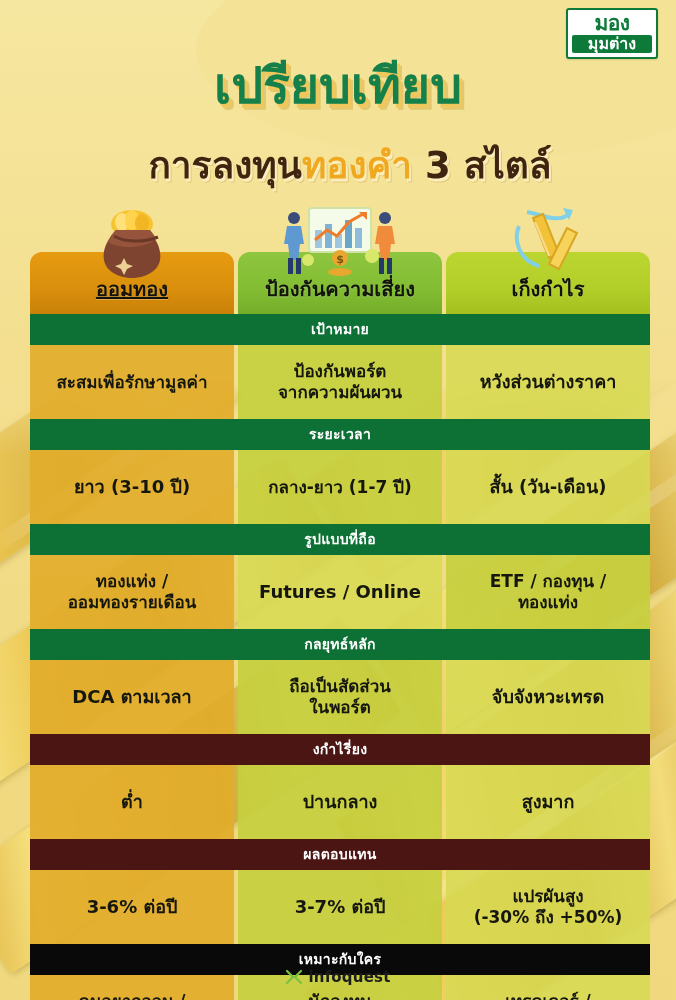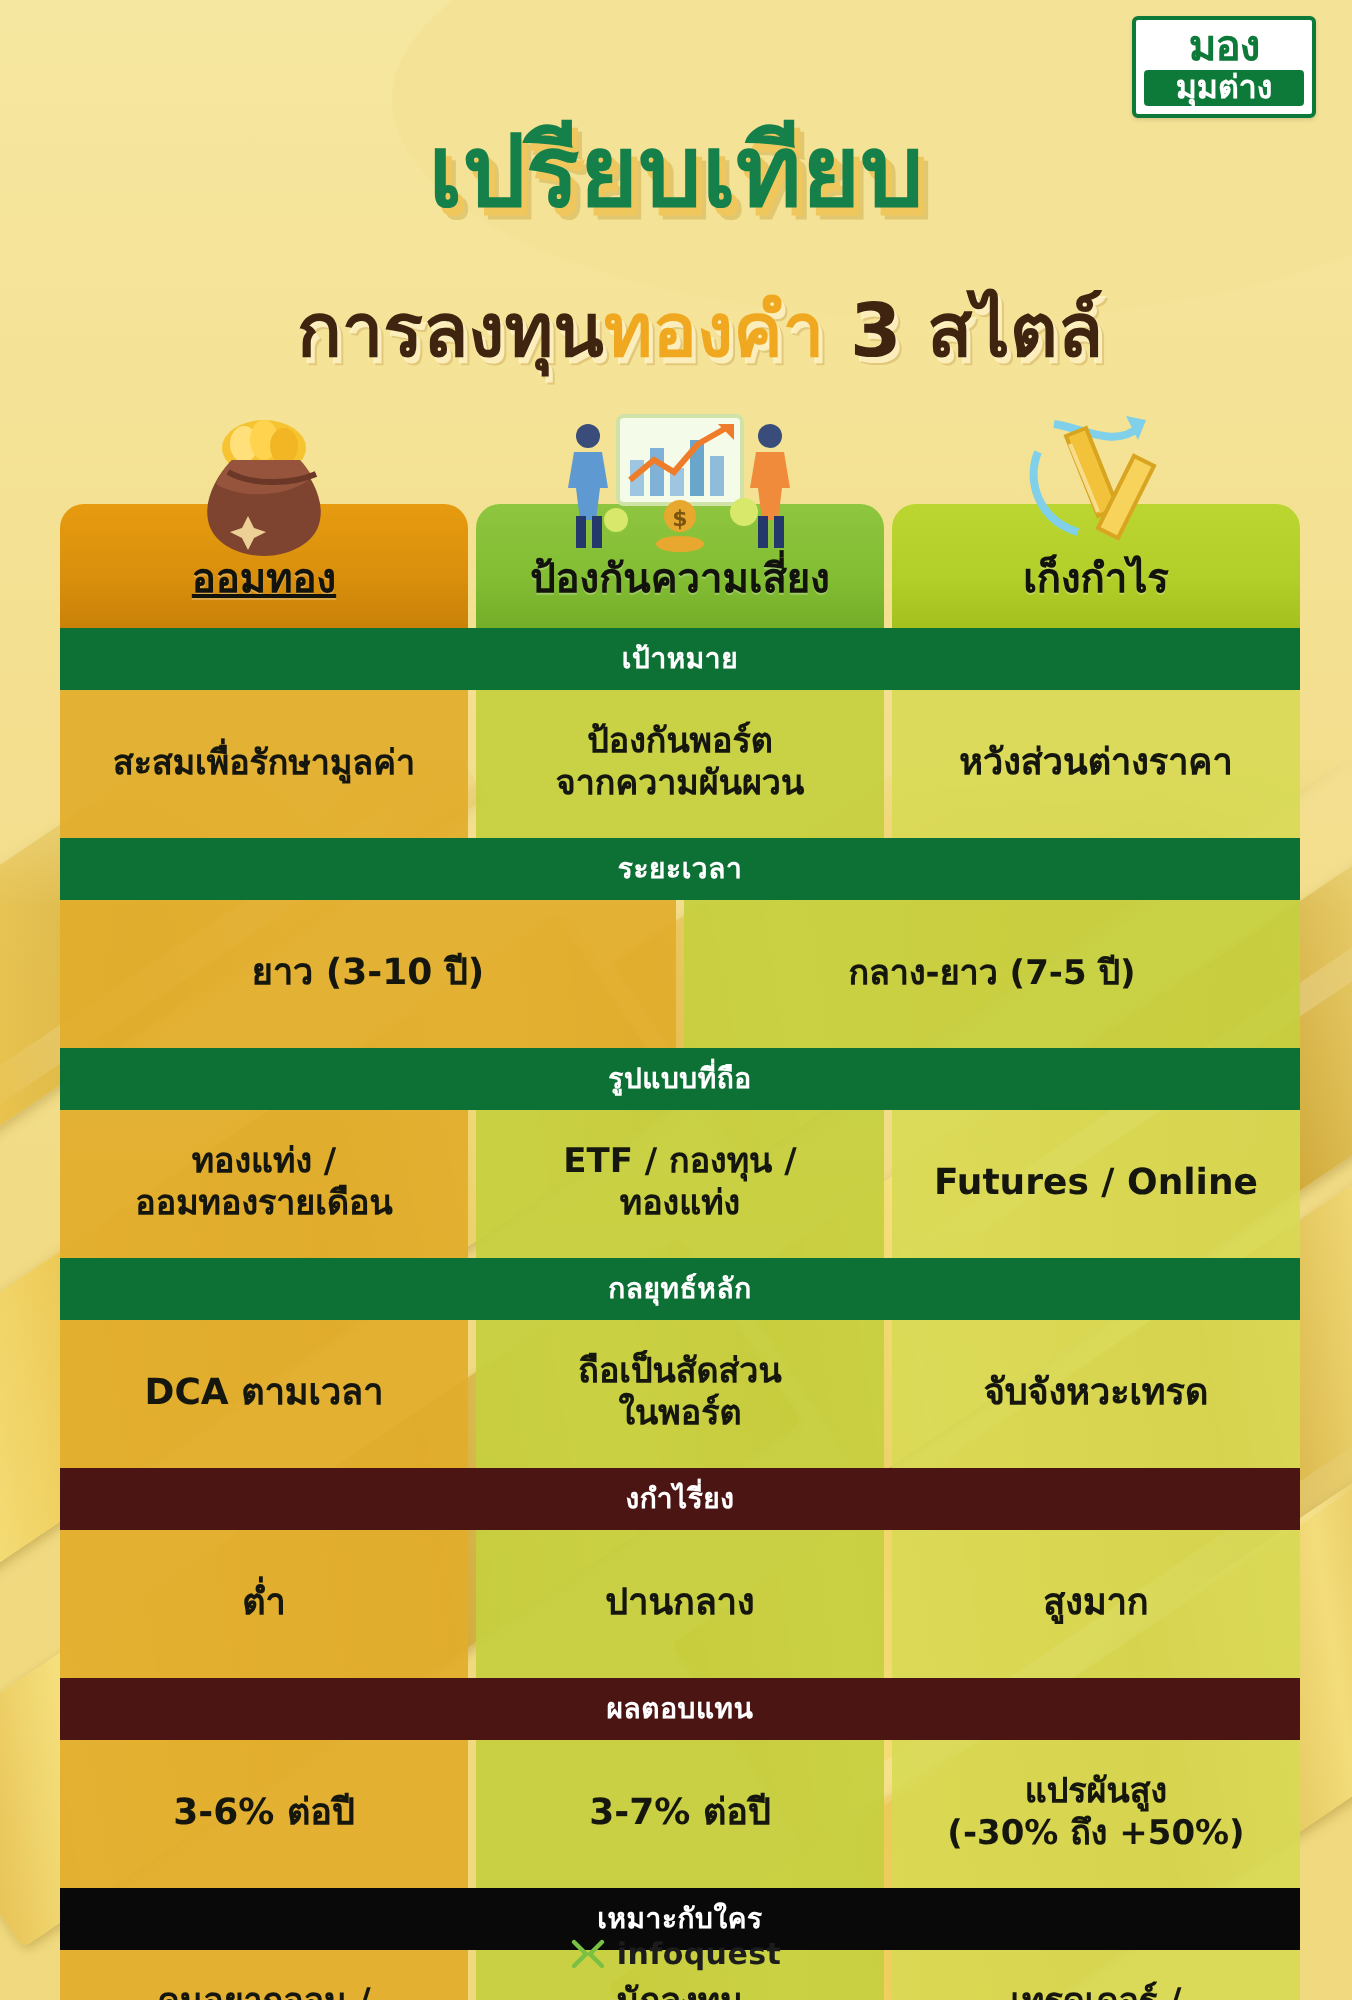--- a/index.html
+++ b/index.html
@@ -201,27 +201,28 @@
   <div class="table" id="table">
       <div class="secbar green">เป้าหมาย</div>
       <div class="rowcells">
         <div class="cell c1 small">สะสมเพื่อรักษามูลค่า</div>
         <div class="cell c2 small">ป้องกันพอร์ต<br>จากความผันผวน</div>
         <div class="cell c3">หวังส่วนต่างราคา</div>
       </div>
       <div class="secbar green">ระยะเวลา</div>
       <div class="rowcells">
         <div class="cell c1">ยาว (3-10 ปี)</div>
-        <div class="cell c2 small">กลาง-ยาว (7-5 ปี)</div>
+        <div class="cell c2 small">กลาง-ยาว (1-7 ปี)</div>
+        <div class="cell c3">สั้น (วัน-เดือน)</div>
       </div>
       <div class="secbar green">รูปแบบที่ถือ</div>
       <div class="rowcells">
         <div class="cell c1 small">ทองแท่ง /<br>ออมทองรายเดือน</div>
+        <div class="cell c3">Futures / Online</div>
         <div class="cell c2 small">ETF / กองทุน /<br>ทองแท่ง</div>
-        <div class="cell c3">Futures / Online</div>
       </div>
       <div class="secbar green">กลยุทธ์หลัก</div>
       <div class="rowcells">
         <div class="cell c1">DCA ตามเวลา</div>
         <div class="cell c2 small">ถือเป็นสัดส่วน<br>ในพอร์ต</div>
         <div class="cell c3">จับจังหวะเทรด</div>
       </div>
       <div class="secbar maroon">งกำไรี่ยง</div>
       <div class="rowcells">
         <div class="cell c1">ต่ำ</div>

